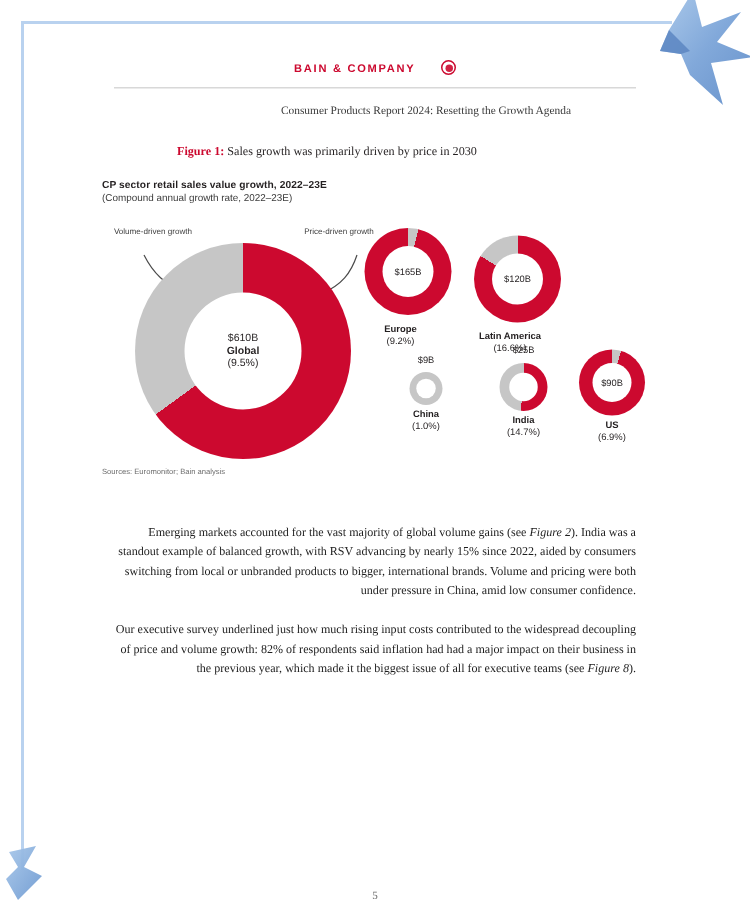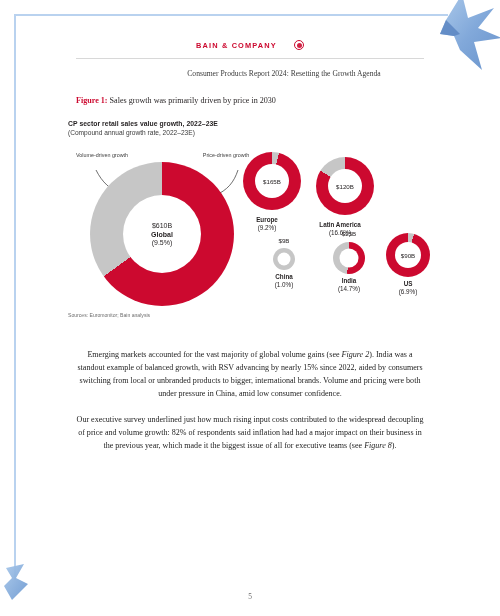--- a/index.html
+++ b/index.html
@@ -59,21 +59,21 @@
     margin-left:34px;
   }
 
   
   .fig-caption {
     position:absolute; left:76px; top:96px; width:350px;
     font-family:"Liberation Serif", serif;
     font-size:8.1px;
     color:#231f20;
   }
-  .fig-caption .fig-num { color:#cc092f; font-weight:bold; }
+  .fig-caption .fig-num { color:#cc092f; font-weight:bold;margin-left:42px; }
 
   
   .exhibit { position:absolute; left:68px; top:120px; width:370px; height:210px; }
 
   .ex-title {
     font-size:6.8px; font-weight:bold; color:#231f20;
     letter-spacing:.06px;
   }
   .ex-sub { font-size:6.6px; color:#3b3b3b; margin-top:1.5px; }
 
@@ -141,21 +141,21 @@
     font-size:5.1px; color:#6d6d6d;
   }
 
   
   .body-copy {
     position:absolute; left:76px; top:348px; width:348px;
     font-family:"Liberation Serif", serif;
     font-size:8.05px;
     line-height:1.62;
     color:#1d1d1d;
-    text-align:center;
+    text-align:right;
   }
   .body-copy p { margin:0 0 13px 0; }
   .body-copy em { font-style:italic; }
 
   .page-num {
     position:absolute; left:0; top:592px; width:500px;
     text-align:center;
     font-family:"Liberation Serif", serif;
     font-size:7.4px; color:#6a6a6a;
   }

